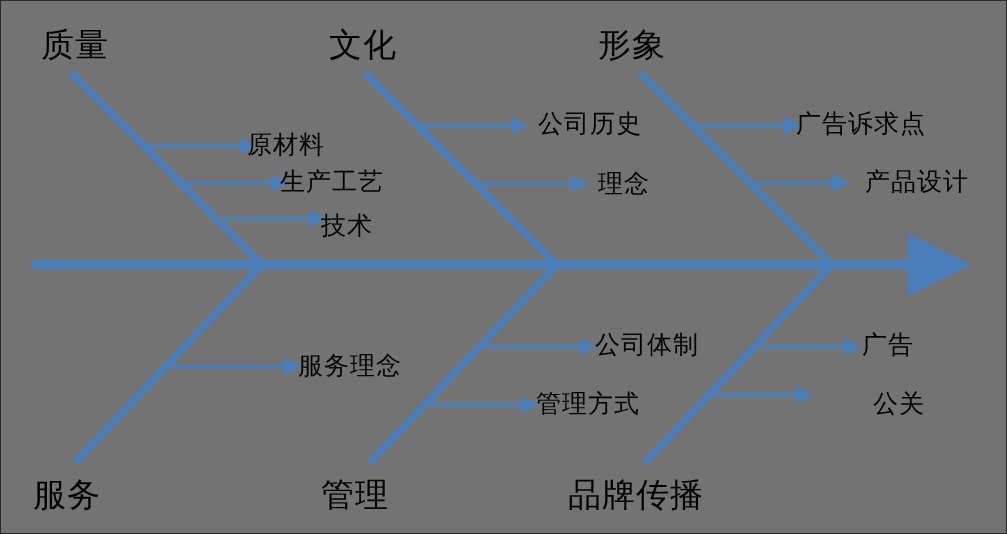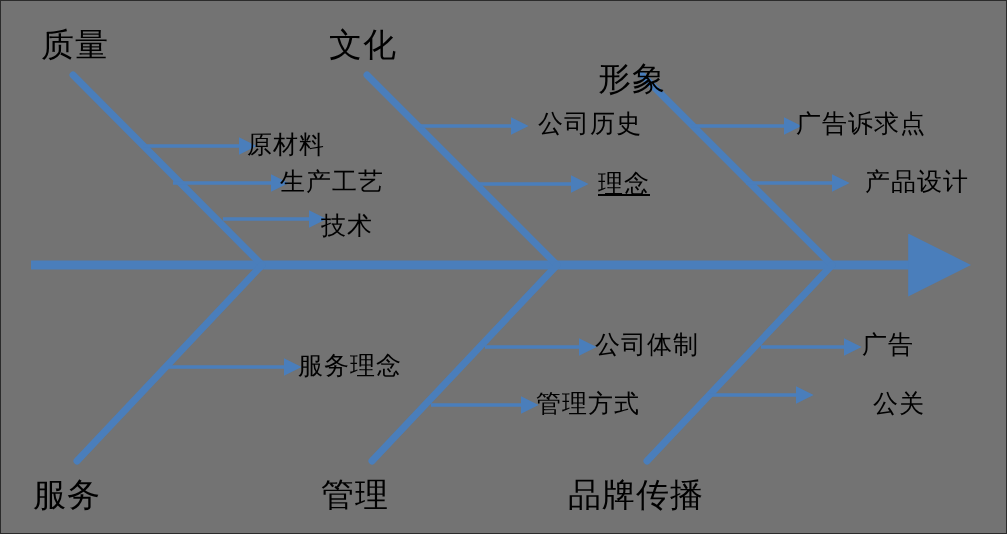--- a/index.html
+++ b/index.html
@@ -86,22 +86,22 @@
       </g>
   </svg>
 
   <div id="label-layer">
       <div class="txt cat-label" style="left: 40px; top: 27px; color: rgb(0, 0, 0);">质量</div>
       <div class="txt cause-label" style="left: 246px; top: 131px; color: rgb(0, 0, 0);">原材料</div>
       <div class="txt cause-label" style="left: 279px; top: 168px; color: rgb(0, 0, 0);">生产工艺</div>
       <div class="txt cause-label" style="left: 320px; top: 212px; color: rgb(0, 0, 0);">技术</div>
       <div class="txt cat-label" style="left: 328px; top: 27px; color: rgb(0, 0, 0);">文化</div>
       <div class="txt cause-label" style="left: 537px; top: 110px; color: rgb(0, 0, 0);">公司历史</div>
-      <div class="txt cause-label" style="left: 597px; top: 170px; color: rgb(0, 0, 0); text-decoration: underline;">理念</div>
-      <div class="txt cat-label" style="left: 597px; top: 27px; color: rgb(0, 0, 0); margin-top: 34px;">形象</div>
+      <div class="txt cause-label" style="left: 597px; top: 170px; color: rgb(0, 0, 0);">理念</div>
+      <div class="txt cat-label" style="left: 597px; top: 27px; color: rgb(0, 0, 0);">形象</div>
       <div class="txt cause-label" style="left: 795px; top: 110px; color: rgb(0, 0, 0);">广告诉求点</div>
       <div class="txt cause-label" style="left: 864px; top: 168px; color: rgb(0, 0, 0);">产品设计</div>
       <div class="txt cat-label" style="left: 32px; top: 477px; color: rgb(0, 0, 0);">服务</div>
       <div class="txt cause-label" style="left: 297px; top: 352px; color: rgb(0, 0, 0);">服务理念</div>
       <div class="txt cat-label" style="left: 320px; top: 477px; color: rgb(0, 0, 0); text-align: right;">管理</div>
       <div class="txt cause-label" style="left: 594px; top: 331px; color: rgb(0, 0, 0);">公司体制</div>
       <div class="txt cause-label" style="left: 535px; top: 390px; color: rgb(0, 0, 0);">管理方式</div>
       <div class="txt cat-label" style="left: 567px; top: 477px; color: rgb(0, 0, 0);">品牌传播</div>
       <div class="txt cause-label" style="left: 861px; top: 331px; color: rgb(0, 0, 0);">广告</div>
       <div class="txt cause-label" style="left: 825px; top: 390px; color: rgb(0, 0, 0); margin-left: 47px;">公关</div>

